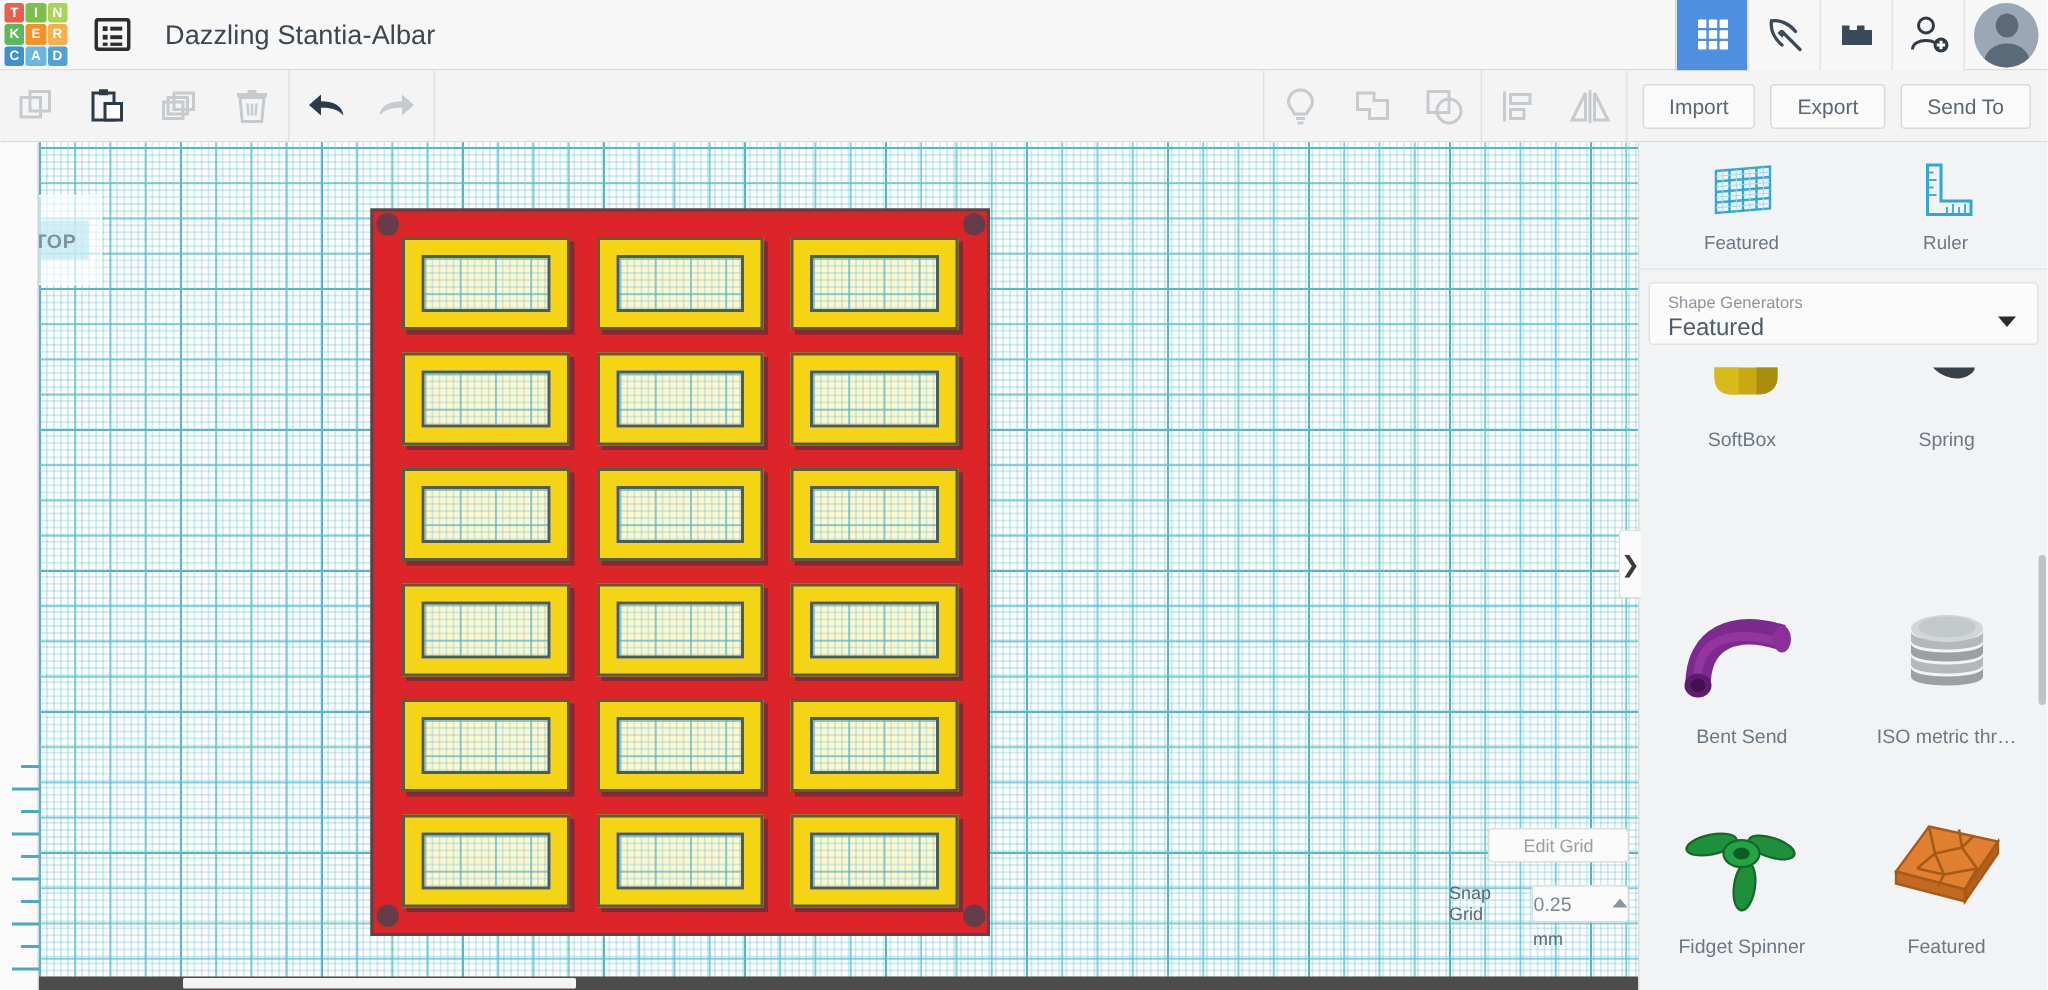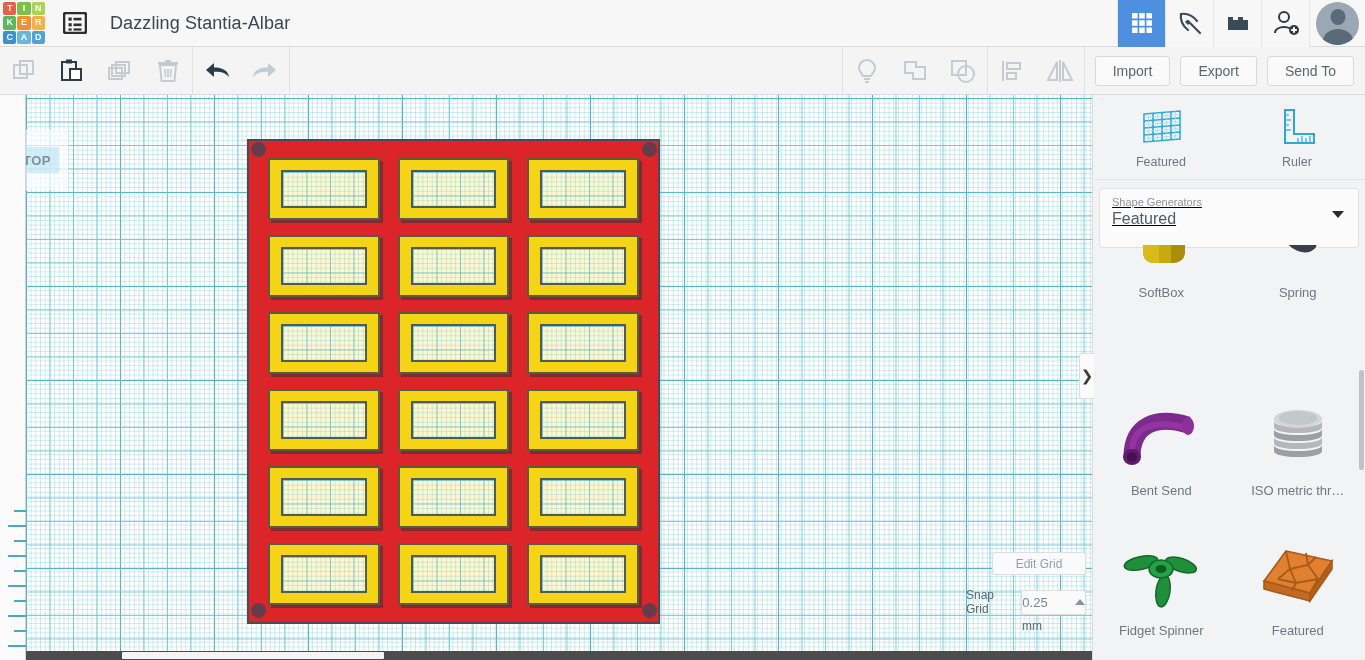--- a/index.html
+++ b/index.html
@@ -208,22 +208,22 @@
     display: flex; height: 85px; background: #f2f3f4;
     border-bottom: 1px solid #e2e4e6;
   }
   .rp-tool {
     flex: 1; display: flex; flex-direction: column; align-items: center;
     justify-content: center; gap: 7px; cursor: pointer;
   }
   .rp-tool-label { font-size: 12.5px; color: #6b7884; }
   .sg-card {
     margin: 8px 6px 0 6px; background: #fbfbfb; border: 1px solid #e0e2e4;
-    border-radius: 3px; height: 60px; padding: 7px 8px 0 12px;
-    position: relative; cursor: pointer; text-decoration: underline;
+    border-radius: 3px; height: 42px; padding: 7px 8px 0 12px;
+    position: relative; cursor: pointer;
   }
   .sg-card-label { font-size: 11px; color: #8b959d; }
   .sg-card-value { font-size: 16px; color: #4f5c66; margin-top: 2px; }
   .sg-caret {
     position: absolute; right: 14px; top: 22px;
     width: 0; height: 0; border-left: 6px solid transparent;
     border-right: 6px solid transparent; border-top: 7px solid #2b2b2b;
   }
   .sg-grid {
     position: absolute; top: 156px; left: 0; width: 273px; height: 409px;

